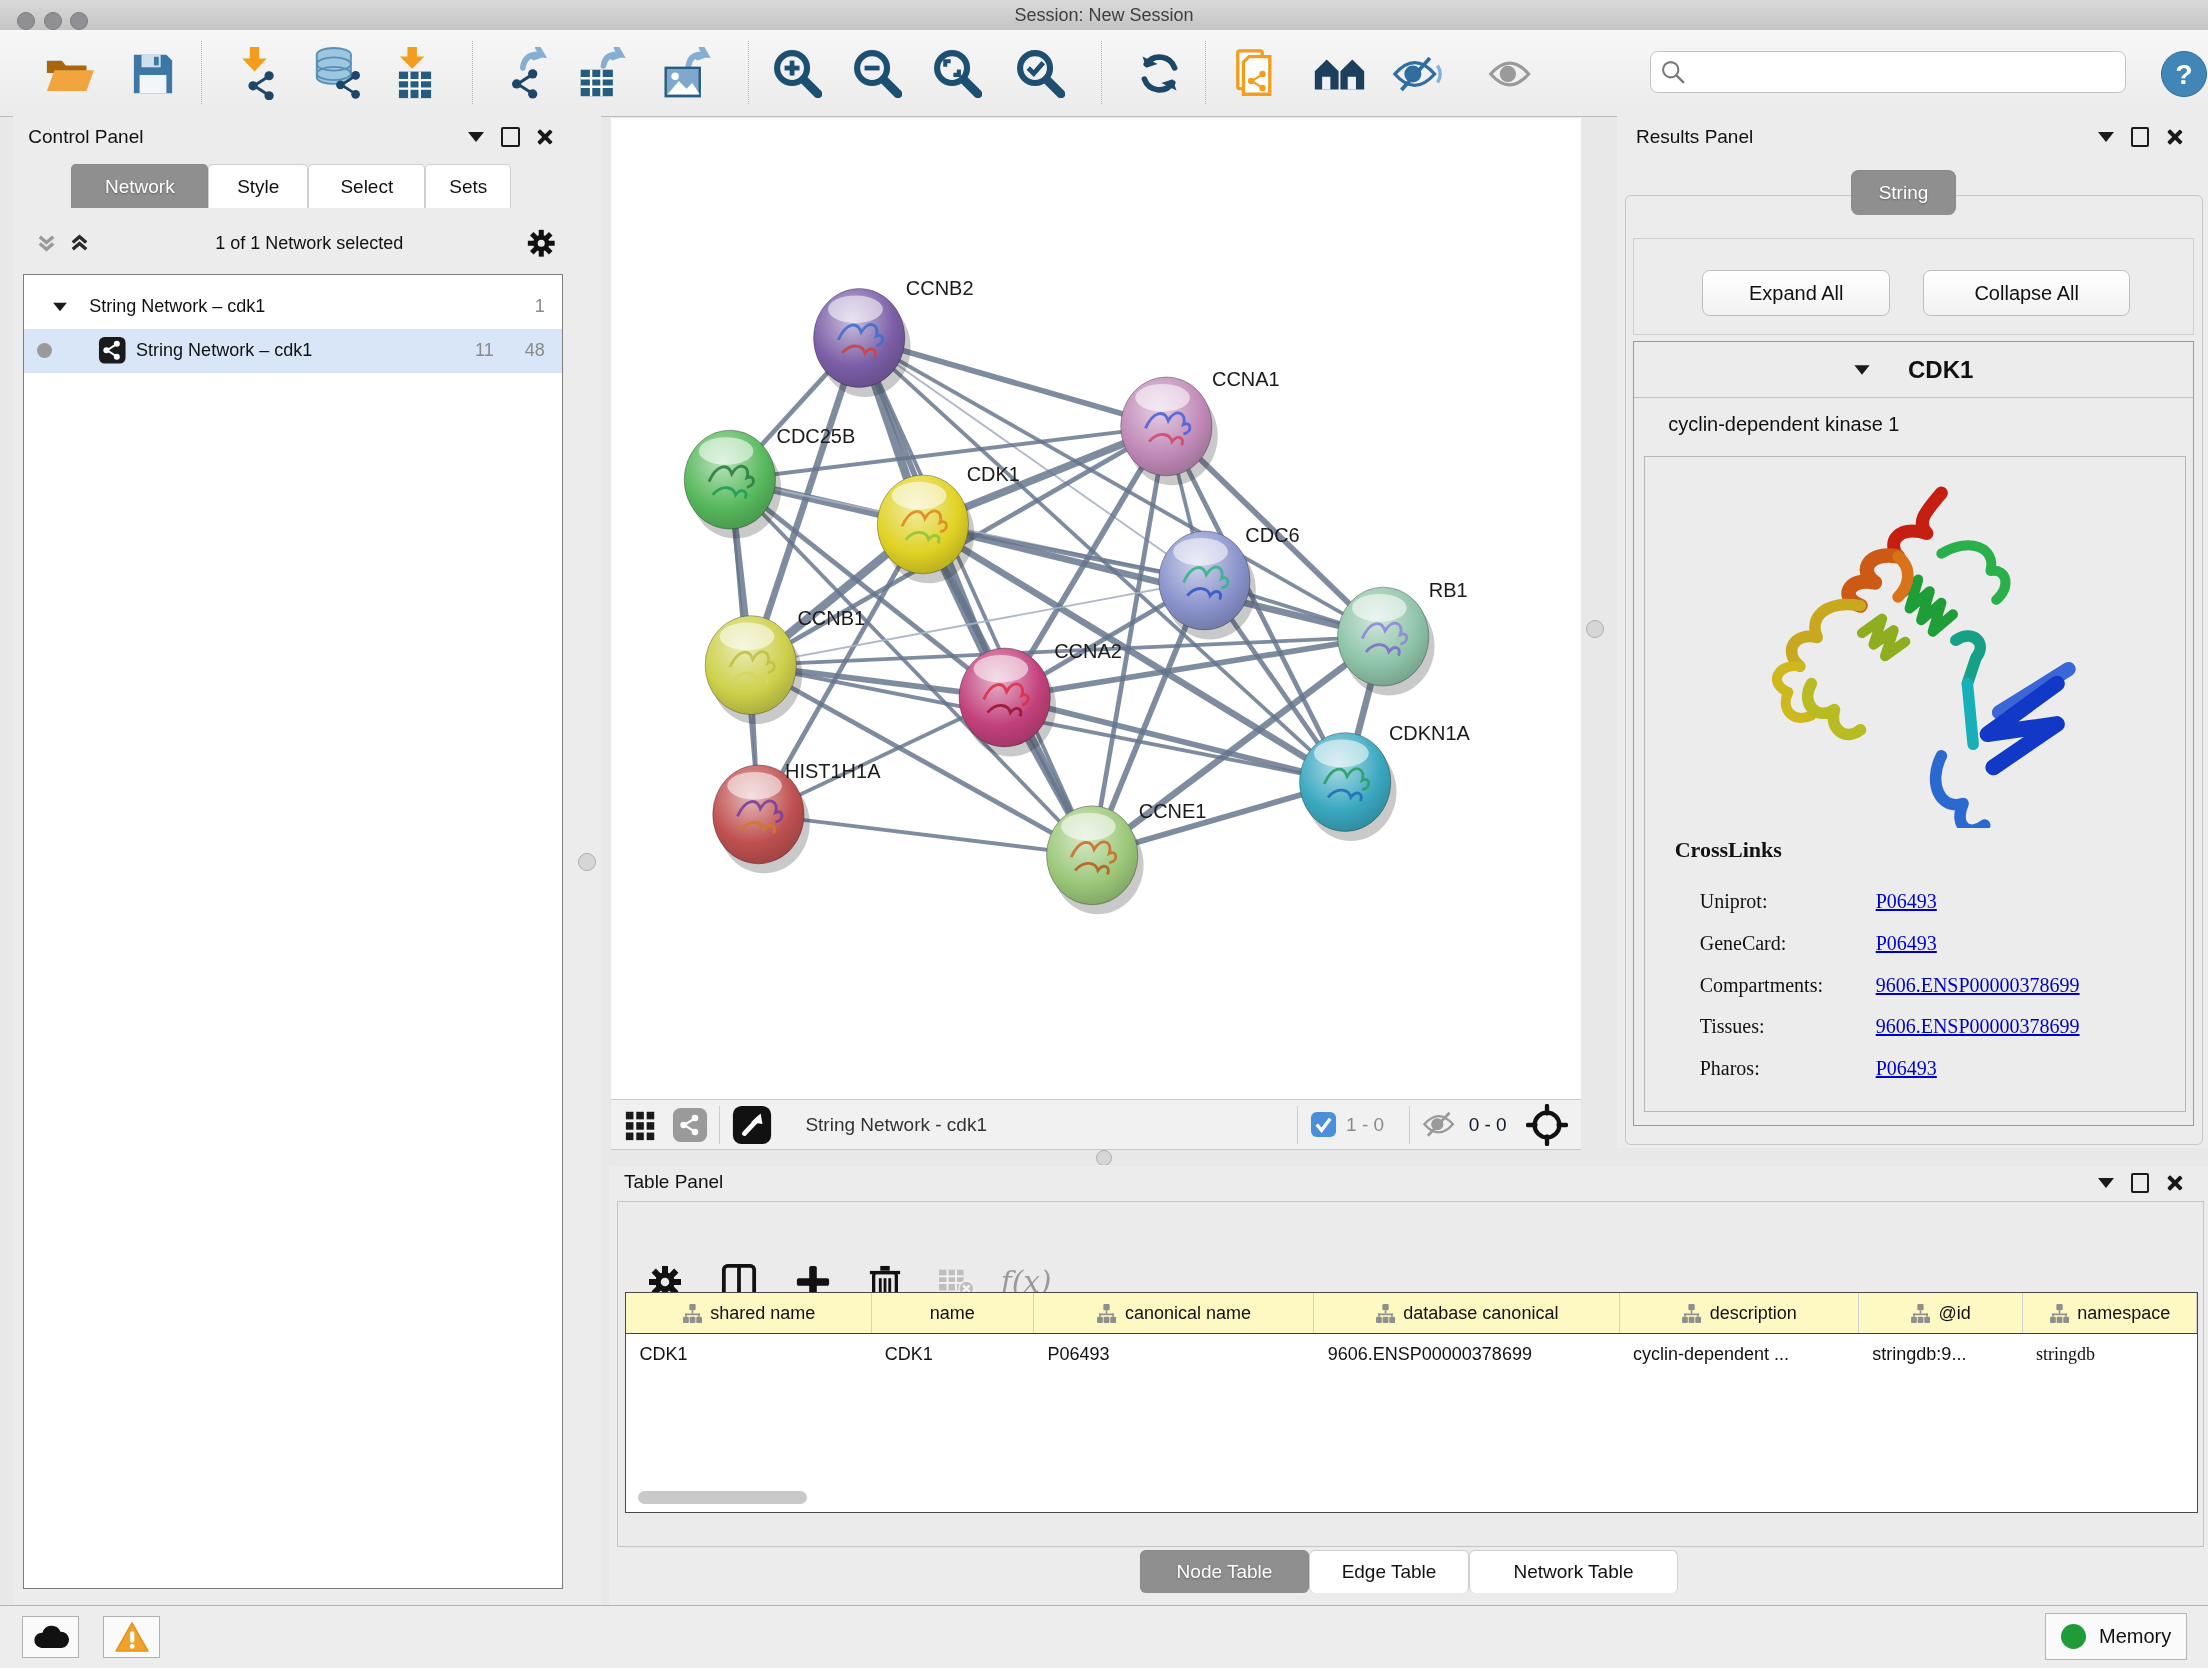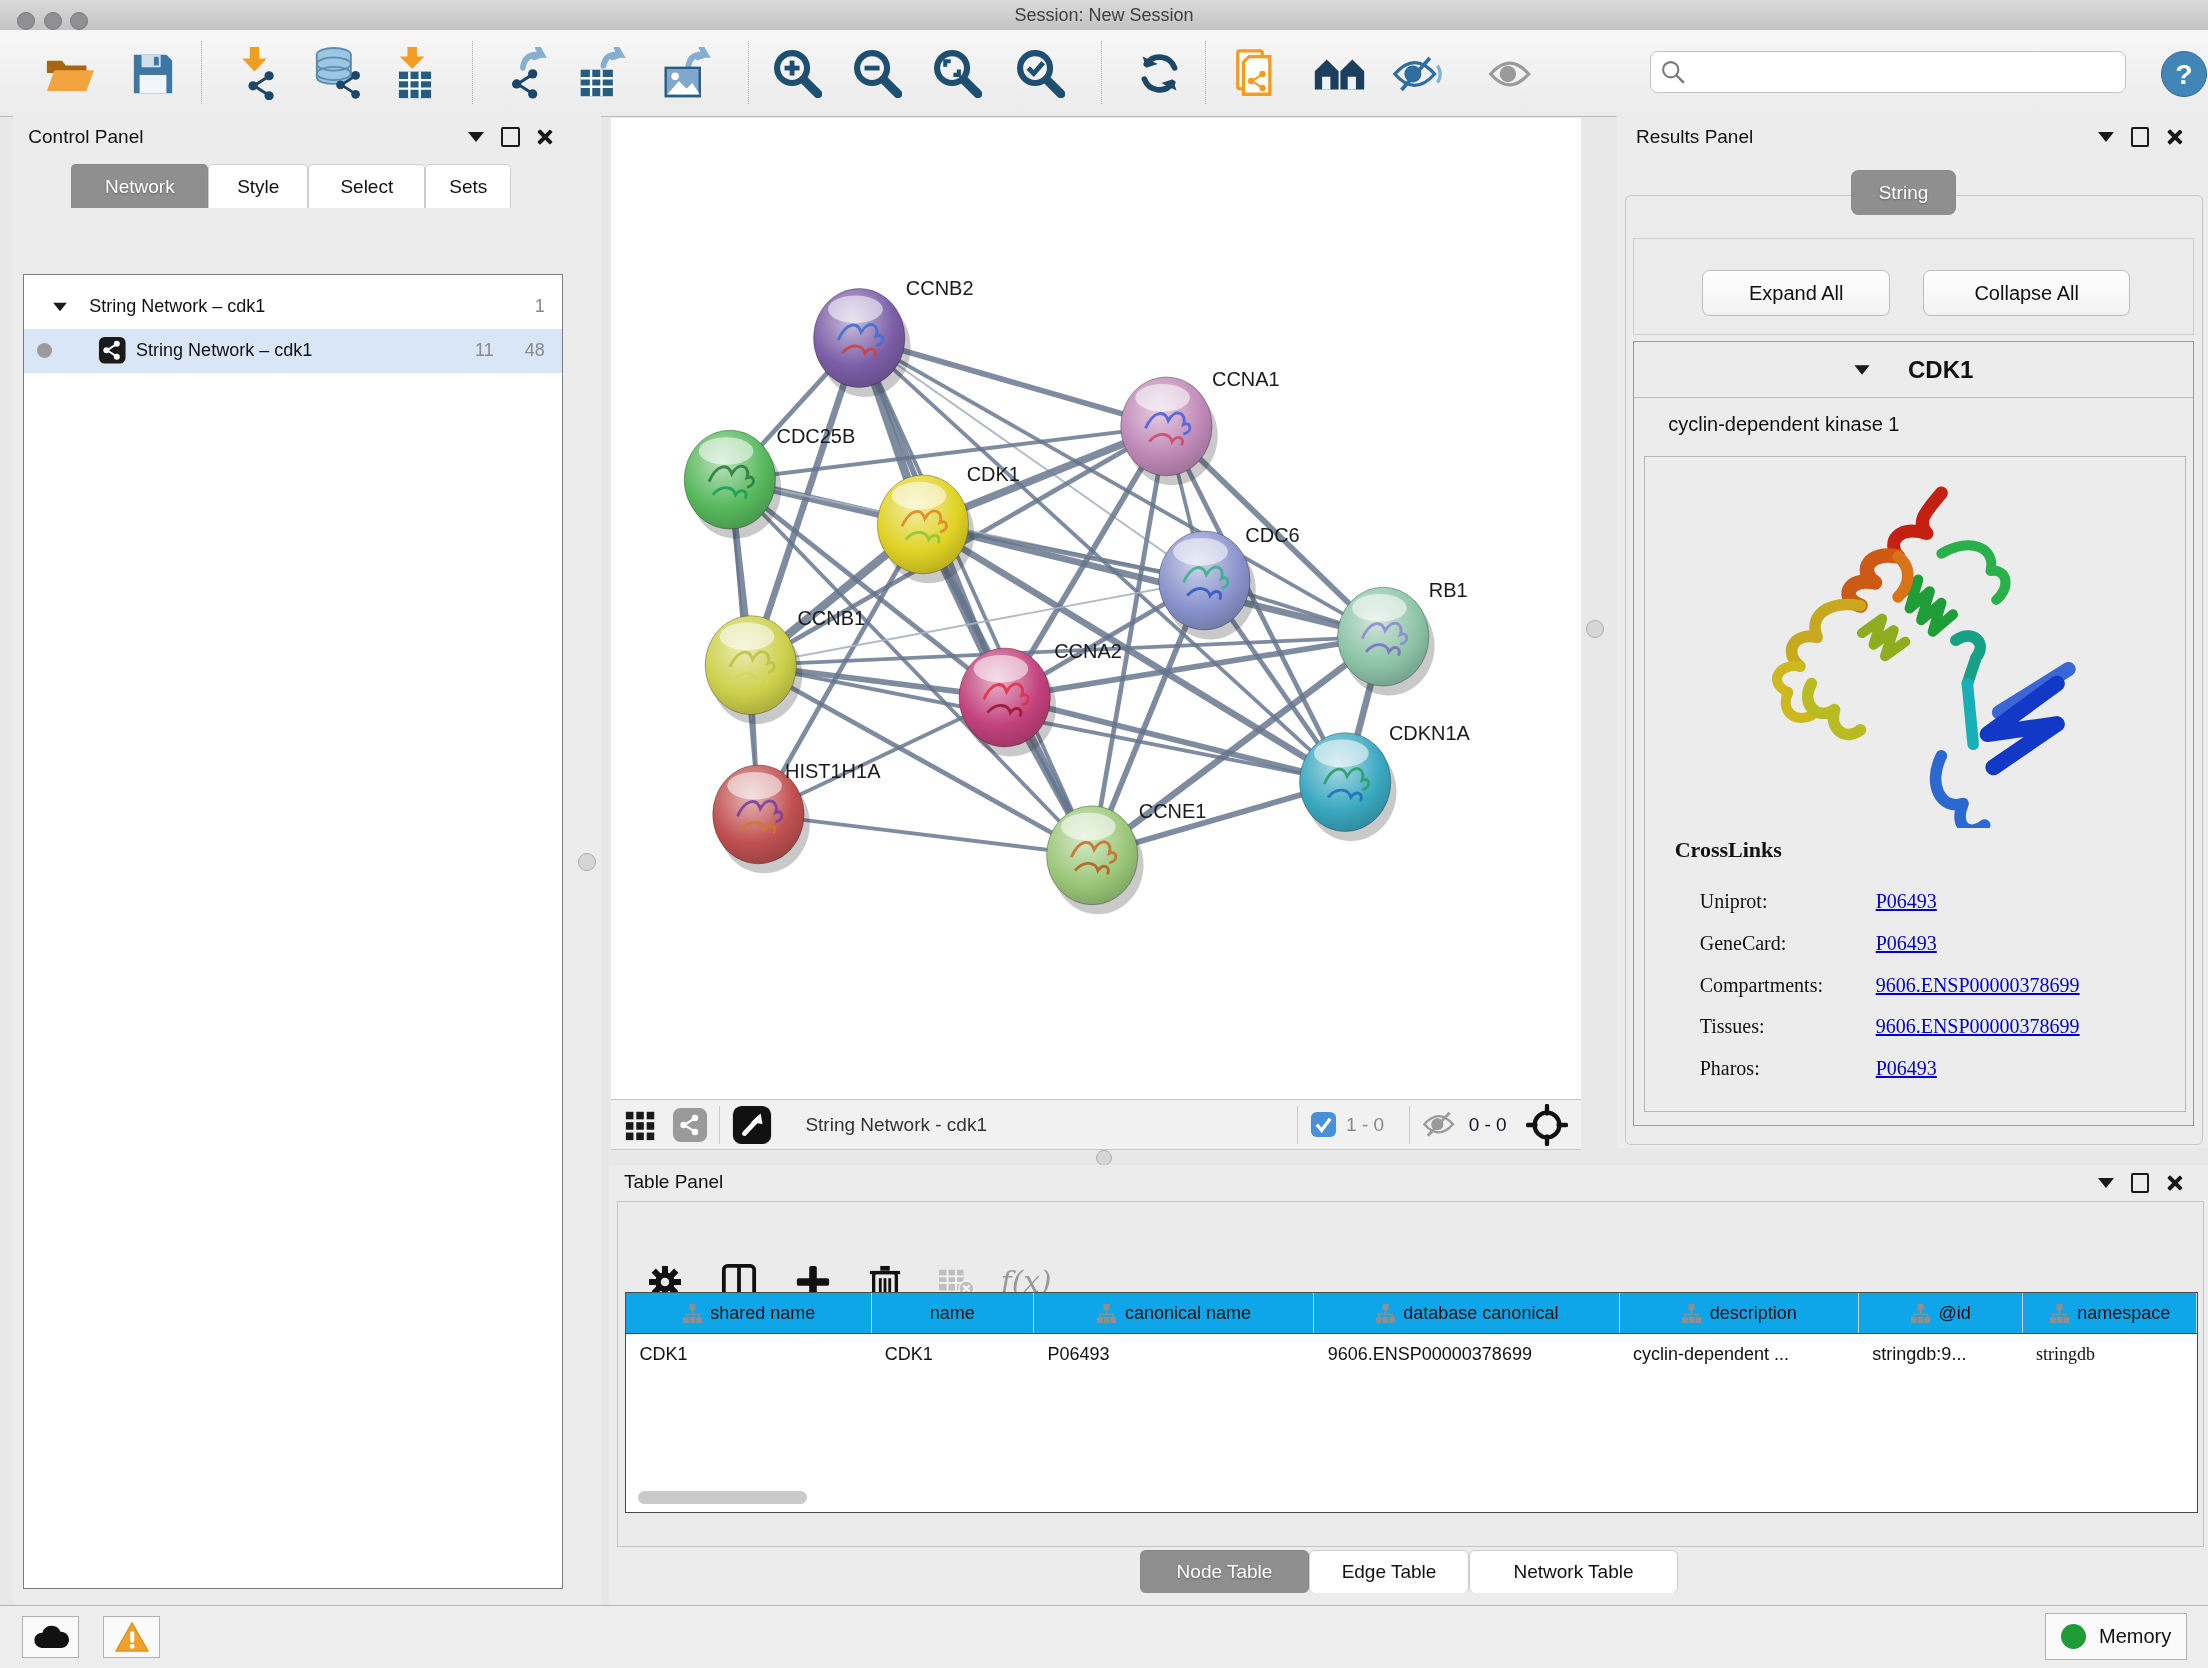--- a/index.html
+++ b/index.html
@@ -78,21 +78,21 @@
   .xl-label{width:176px;color:#111;}
   .xl-link{color:#0000cc;text-decoration:underline;}
   
   #table-panel{left:609px;top:1165px;width:1600px;height:440px;background:#ececec;}
   #tp-inner{position:absolute;left:7.6px;top:36px;width:1585px;height:344px;
     background:#ebebeb;border:1px solid #c4c4c4;}
   .tp-tool{position:absolute;top:55px;width:49px;height:49px;display:flex;
     align-items:center;justify-content:center;}
   #tp-table{position:absolute;left:7.6px;top:90px;width:1571px;height:219px;background:#fff;
     border:1.9px solid #4a4a4a;overflow:hidden;}
-  #tp-head{display:flex;height:40px;background:#0ea5e9;border-bottom:1.9px solid #3f3f3f;}
+  #tp-head{display:flex;height:40px;background:#fef9c3;border-bottom:1.9px solid #3f3f3f;}
   .th{display:flex;align-items:center;justify-content:center;gap:7.6px;font-size:18px;color:#111;
     border-right:1px solid #d2d2d2;box-sizing:border-box;overflow:hidden;white-space:nowrap;}
   #tp-row{display:flex;height:40px;}
   .td{display:flex;align-items:center;padding-left:13.3px;font-size:18px;color:#111;
     box-sizing:border-box;overflow:hidden;white-space:nowrap;}
   #hscroll{position:absolute;left:11.4px;bottom:7.6px;width:169px;height:13.3px;
     background:#c9c9c9;border-radius:6.7px;}
   #tp-tabs{position:absolute;left:0;top:385px;width:100%;display:flex;justify-content:center;}
   #tp-tabs .tab{height:43px;border-radius:5.7px;}
   #tp-tabs .tab.sel{border-radius:5.7px;}
@@ -342,20 +342,34 @@
     <div class="panel-ctrl" style="position:absolute;left:455px;top:11.4px">
       <span class="tri"></span>
       <span class="sq"></span>
       <span class="xx"></span>
     </div>
     <div style="position:absolute;left:58px;top:48px;display:flex;">
       <span class="tab sel" style="width:137px">Network</span>
       <span class="tab" style="width:100px">Style</span>
       <span class="tab" style="width:117px">Select</span>
       <span class="tab" style="width:86px">Sets</span>
+    </div>
+    <div style="position:absolute;left:0;top:105px;width:563px;height:44px;display:flex;align-items:center;">
+      <svg width="25" height="25" viewBox="0 0 26 26" style="margin-left:21px">
+        <polyline points="6,6 13,12 20,6" class="chev dim"></polyline>
+          <polyline points="6,13 13,19 20,13" class="chev dim"></polyline>
+      </svg>
+      <svg width="25" height="25" viewBox="0 0 26 26" style="margin-left:7.6px">
+        <polyline points="6,12 13,6 20,12" class="chev"></polyline>
+          <polyline points="6,19 13,13 20,19" class="chev"></polyline>
+      </svg>
+      <span style="flex:1;text-align:center;font-size:18px;color:#111">1 of 1 Network selected</span>
+      <svg width="28.5" height="28.5" viewBox="-17 -17 34 34" style="margin-right:21px;color:#111">
+          <use href="#sym-gear" x="-17" y="-17" width="34" height="34"></use>
+        </svg>
     </div>
     <div id="cp-tree">
       <div class="tree-row" style="margin-top:9.5px">
         <span class="tri" style="margin-left:28.5px;transform:scale(.85)"></span>
         <span style="margin-left:21px">String Network – cdk1</span>
         <span class="count" style="position:absolute;right:17px">1</span>
       </div>
       <div class="tree-row sel">
         <span style="margin-left:13.3px;width:15px;height:15px;border-radius:50%;background:#9a9a9a;display:inline-block"></span>
         <svg width="28.5" height="28.5" viewBox="0 0 30 30" style="margin-left:46px">

